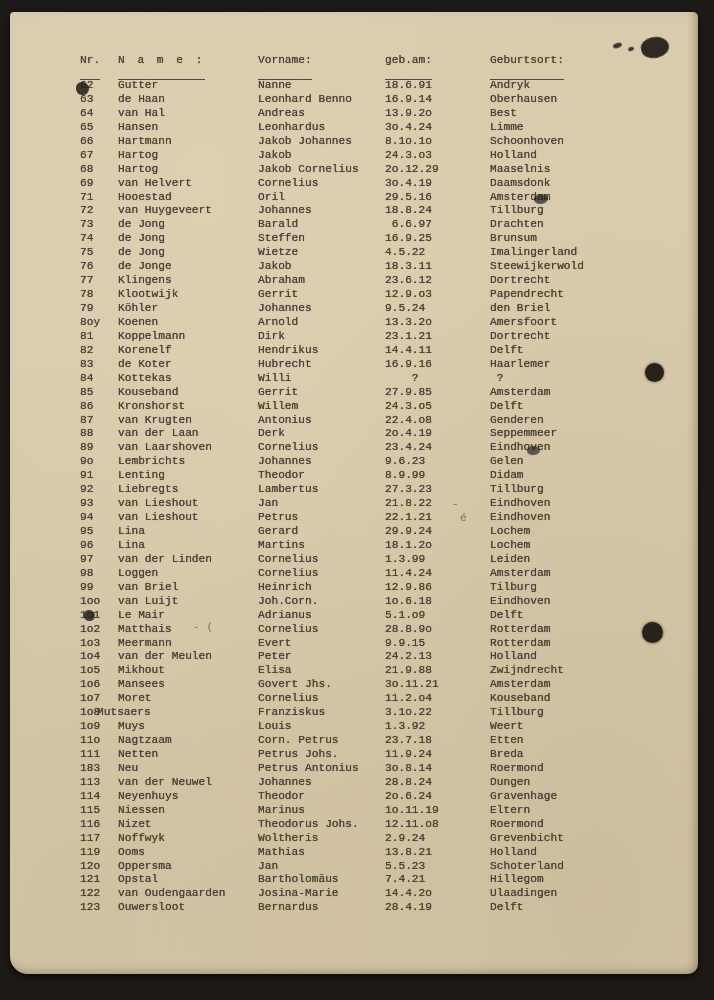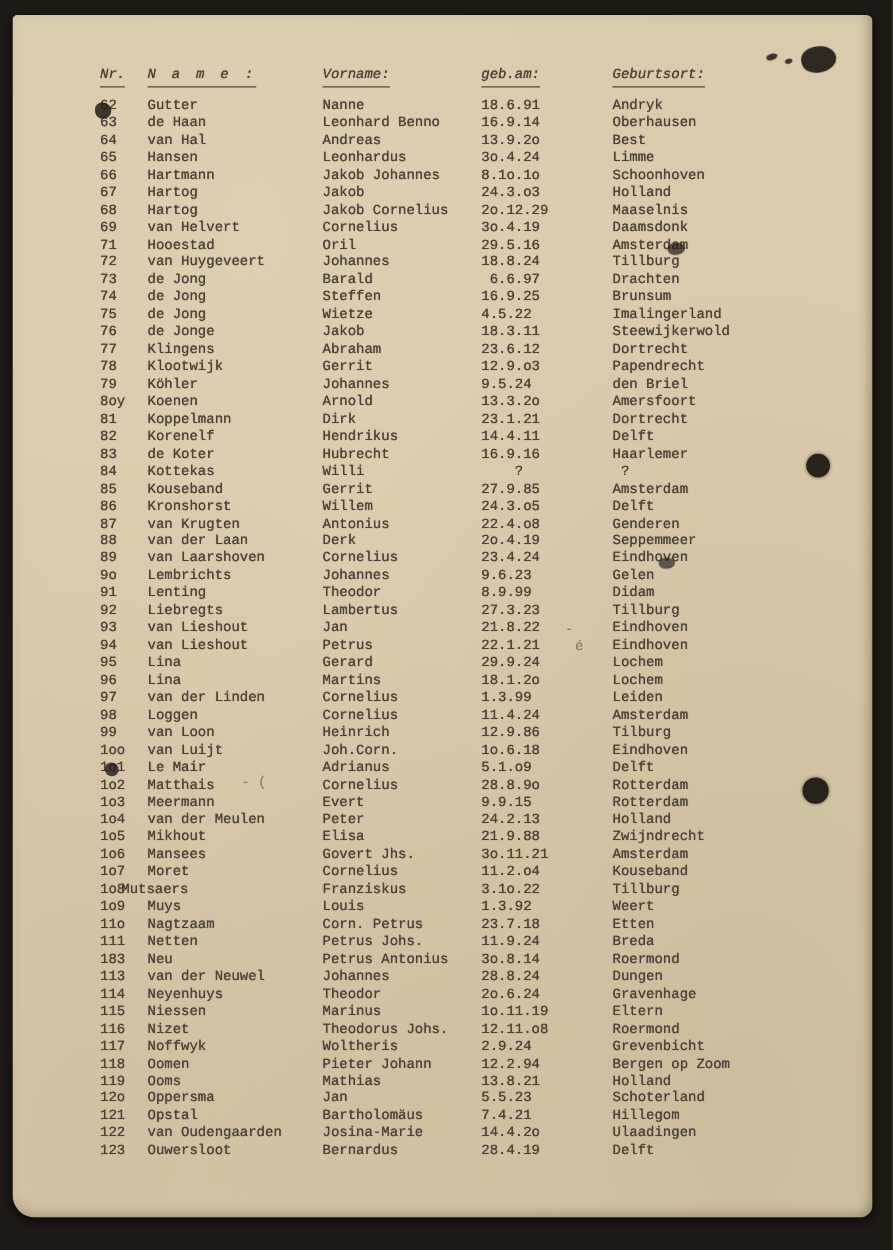--- a/index.html
+++ b/index.html
@@ -15,21 +15,21 @@
            radial-gradient(ellipse at 10% 95%, rgba(120,98,66,.10), transparent 45%),
            var(--paper);
          border-radius:4px 5px 10px 18px;
          box-shadow: inset -6px 0 10px -4px rgba(85,70,48,.40),
                      inset 0 -6px 10px -4px rgba(85,70,48,.30),
                      inset 3px 3px 8px -4px rgba(255,250,235,.35),
                      0 3px 10px rgba(0,0,0,.65);}
   .grid-row{display:grid;grid-template-columns:38px 140px 127px 105px 1fr;width:560px;}
   .header-row{position:absolute;left:70px;top:42px;}
   .header-row .h{display:inline-block;width:max-content;border-bottom:1.6px solid rgba(70,62,50,.92);
-                 padding-bottom:1px;font-style:italic;}
+                 padding-bottom:11px;}
   .spaced{letter-spacing:3px;}
   .rows{position:absolute;left:70px;top:67px;}
   .row{height:13.95px;}
   .c{white-space:pre;overflow:visible;}
   .scan, .c, .h, .annot{color:var(--ink);font-size:11.2px;line-height:13.95px;
         text-shadow:0 0 .7px rgba(58,50,40,.85);}
   .hole{position:absolute;border-radius:50%;background:var(--hole);
         box-shadow:0 0 2px 1px rgba(60,48,32,.35);}
   .blot{position:absolute;background:var(--blot);border-radius:45% 55% 50% 50%;filter:blur(.4px);}
   .annot{position:absolute;color:var(--pencil);text-shadow:none;opacity:.85;}
@@ -331,21 +331,21 @@
   <div class="grid-row row">
     <span class="c">98</span>
     <span class="c">Loggen</span>
     <span class="c">Cornelius</span>
     <span class="c">11.4.24</span>
     <span class="c">Amsterdam</span>
   </div>
 
   <div class="grid-row row">
     <span class="c">99</span>
-    <span class="c">van Loon</span>
+    <span class="c">van Briel</span>
     <span class="c">Heinrich</span>
     <span class="c">12.9.86</span>
     <span class="c">Tilburg</span>
   </div>
 
   <div class="grid-row row">
     <span class="c">1oo</span>
     <span class="c">van Luijt</span>
     <span class="c">Joh.Corn.</span>
     <span class="c">1o.6.18</span>
@@ -481,27 +481,20 @@
   </div>
 
   <div class="grid-row row">
     <span class="c">117</span>
     <span class="c">Noffwyk</span>
     <span class="c">Woltheris</span>
     <span class="c">2.9.24</span>
     <span class="c">Grevenbicht</span>
   </div>
 
-  <div class="grid-row row">
-    <span class="c">118</span>
-    <span class="c">Oomen</span>
-    <span class="c">Pieter Johann</span>
-    <span class="c">12.2.94</span>
-    <span class="c">Bergen op Zoom</span>
-  </div>
 
   <div class="grid-row row">
     <span class="c">119</span>
     <span class="c">Ooms</span>
     <span class="c">Mathias</span>
     <span class="c">13.8.21</span>
     <span class="c">Holland</span>
   </div>
 
   <div class="grid-row row">

